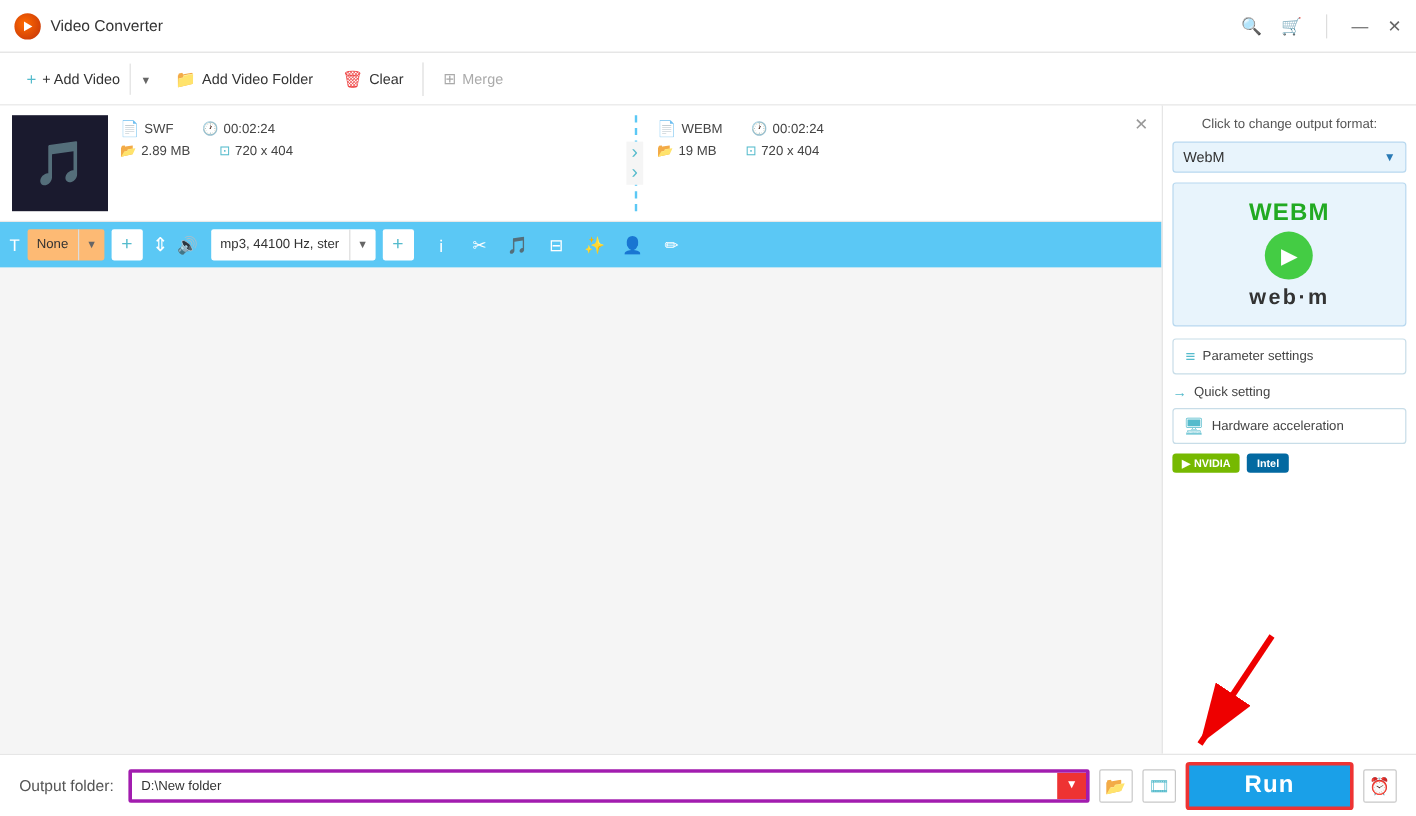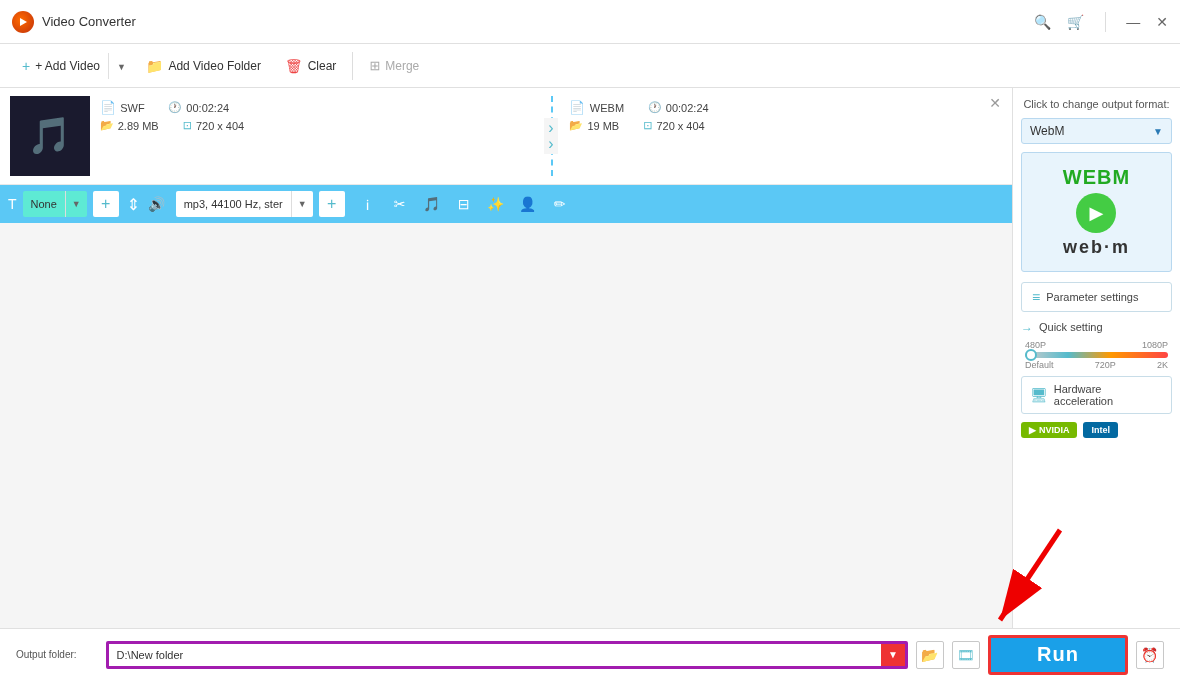--- a/index.html
+++ b/index.html
@@ -90,21 +90,21 @@
     .sub-toolbar {
       background: #5bc8f5;
       height: 38px;
       display: flex;
       align-items: center;
       padding: 0 8px;
       gap: 4px;
     }
     .sub-select {
       display: flex; align-items: center; gap: 0;
-      background: #5eead4;
+      background: #fdba74;
       border-radius: 2px;
       overflow: hidden;
       height: 26px;
     }
     .sub-select-label { padding: 0 8px; font-size: 11px; color: #333; border-right: 1px solid #ddd; height: 100%; display: flex; align-items: center; gap: 4px; }
     .sub-select-arrow { padding: 0 6px; color: #666; font-size: 9px; height: 100%; display: flex; align-items: center; cursor: pointer; }
     .sub-add-btn { width: 26px; height: 26px; background: #fff; border: none; border-radius: 2px; cursor: pointer; display: flex; align-items: center; justify-content: center; color: #5bc; font-size: 16px; margin-left: 2px; }
 
     .audio-select {
       display: flex; align-items: center;
@@ -119,21 +119,21 @@
     .audio-add-btn { width: 26px; height: 26px; background: #fff; border: none; border-radius: 2px; cursor: pointer; display: flex; align-items: center; justify-content: center; color: #5bc; font-size: 16px; margin-left: 2px; }
 
     .sub-toolbar-tools { display: flex; align-items: center; gap: 2px; margin-left: 4px; }
     .tool-btn { width: 30px; height: 26px; background: none; border: none; cursor: pointer; display: flex; align-items: center; justify-content: center; color: #fff; font-size: 14px; }
 
     
     .empty-area { flex: 1; background: #f5f5f5; }
 
     
     .right-panel {
-      width: 168px;
+      width: 212px;
       background: #fff;
       border-left: 1px solid #e0e0e0;
       display: flex;
       flex-direction: column;
       padding: 10px 8px;
     }
     .format-label { font-size: 11px; color: #555; margin-bottom: 8px; text-align: center; }
     .format-selector {
       display: flex; align-items: center; justify-content: space-between;
       background: #e8f4fc;
@@ -238,21 +238,21 @@
     
     .bottom-bar {
       height: 52px;
       background: #fff;
       border-top: 1px solid #e0e0e0;
       display: flex;
       align-items: center;
       padding: 0 16px;
       gap: 8px;
     }
-    .output-folder-label { font-size: 10px; color: #555; white-space: nowrap; margin-right: 21px; text-align: center; }
+    .output-folder-label { font-size: 13px; color: #555; white-space: nowrap; margin-right: 4px; text-align: center; }
     .output-folder-input-wrapper {
       flex: 1;
       display: flex;
       align-items: center;
       border: 3px solid #a21caf;
       border-radius: 2px;
       height: 28px;
       overflow: hidden;
     }
     .output-folder-input {
@@ -480,34 +480,20 @@
     <div class="param-btn">
       <span class="param-icon">≡</span>
       <span>Parameter settings</span>
     </div>
 
     <div class="quick-setting-label">
       <span class="quick-icon">→</span>
       <span>Quick setting</span>
     </div>
 
-    <div class="quality-slider-container">
-      <div class="quality-labels">
-        <span>480P</span>
-        <span>1080P</span>
-      </div>
-      <div class="quality-track">
-        <div class="quality-thumb" style="left:0;"></div>
-      </div>
-      <div class="quality-bottom-labels">
-        <span>Default</span>
-        <span>720P</span>
-        <span>2K</span>
-      </div>
-    </div>
 
     <div class="hw-accel-btn">
       <span class="hw-icon">🖥</span>
       <span>Hardware acceleration</span>
     </div>
 
     <div class="gpu-badges">
       <div class="nvidia-badge">
         <span style="font-size:9px;">▶</span>
         <span>NVIDIA</span>

